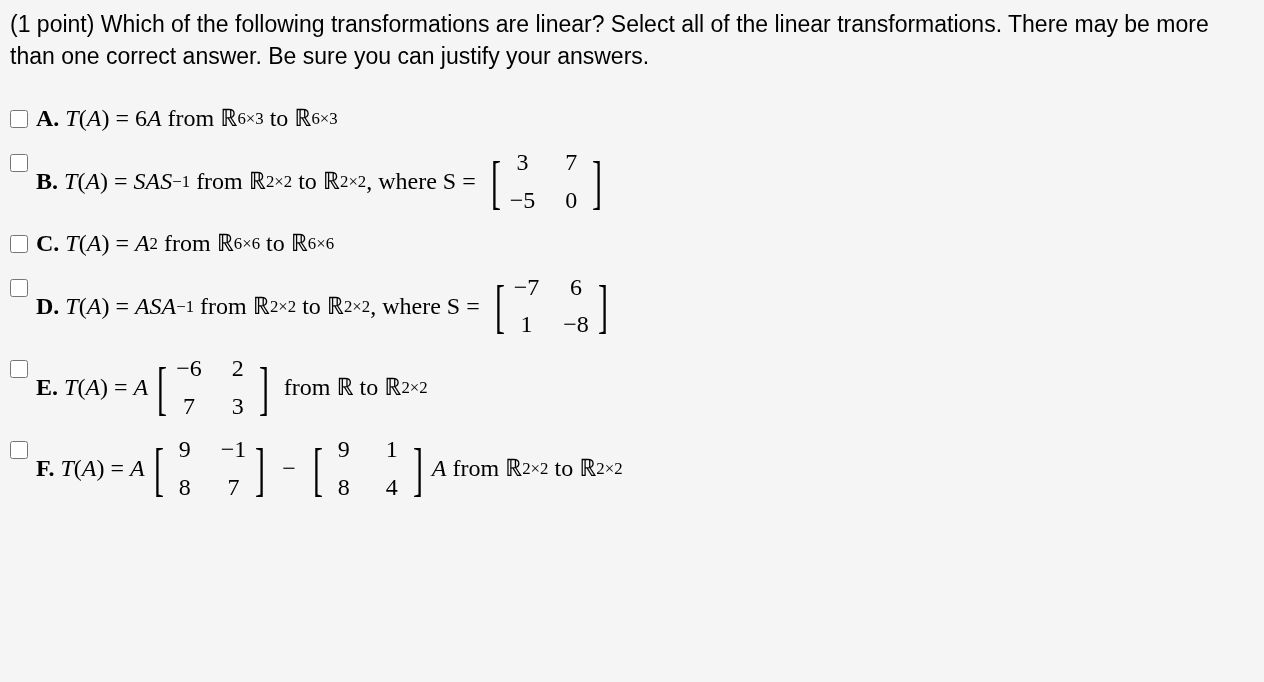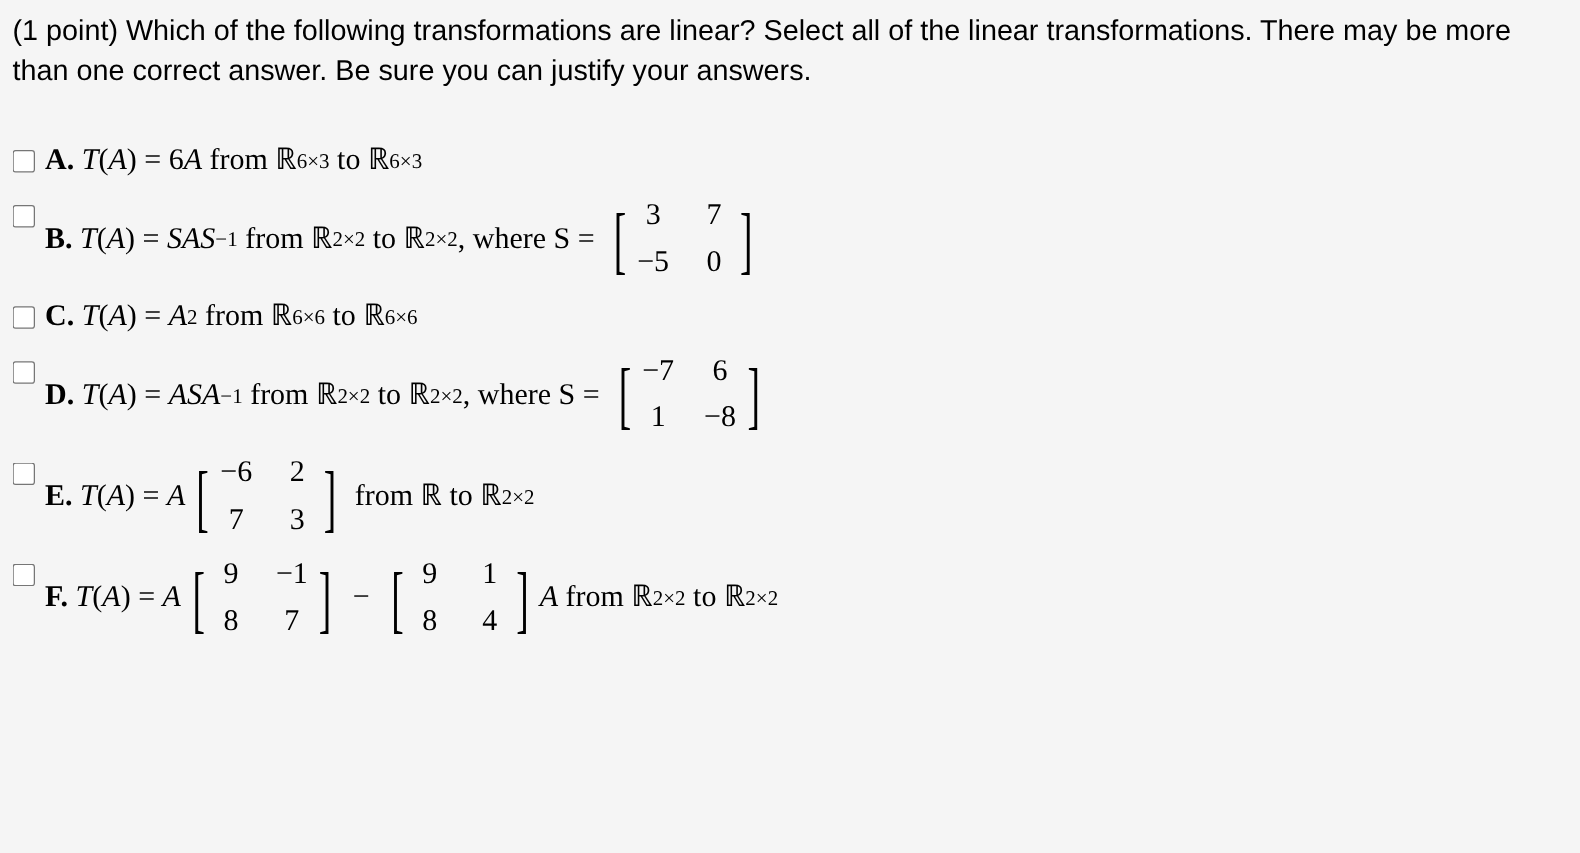--- a/index.html
+++ b/index.html
@@ -10,21 +10,21 @@
     body {
       font-family: Arial, Helvetica, sans-serif;
       font-size: 23px;
       color: #000;
       background: #f5f5f5;
       padding: 8px 10px;
       line-height: 1.4;
       width: 1264px;
     }
     .question-text {
-      margin-bottom: 40px;
+      margin-bottom: 30px;
     }
     .option {
       display: flex;
       align-items: flex-start;
       margin-bottom: 10px;
     }
     .option input[type="checkbox"] {
       width: 18px;
       height: 18px;
       margin-top: 8px;

